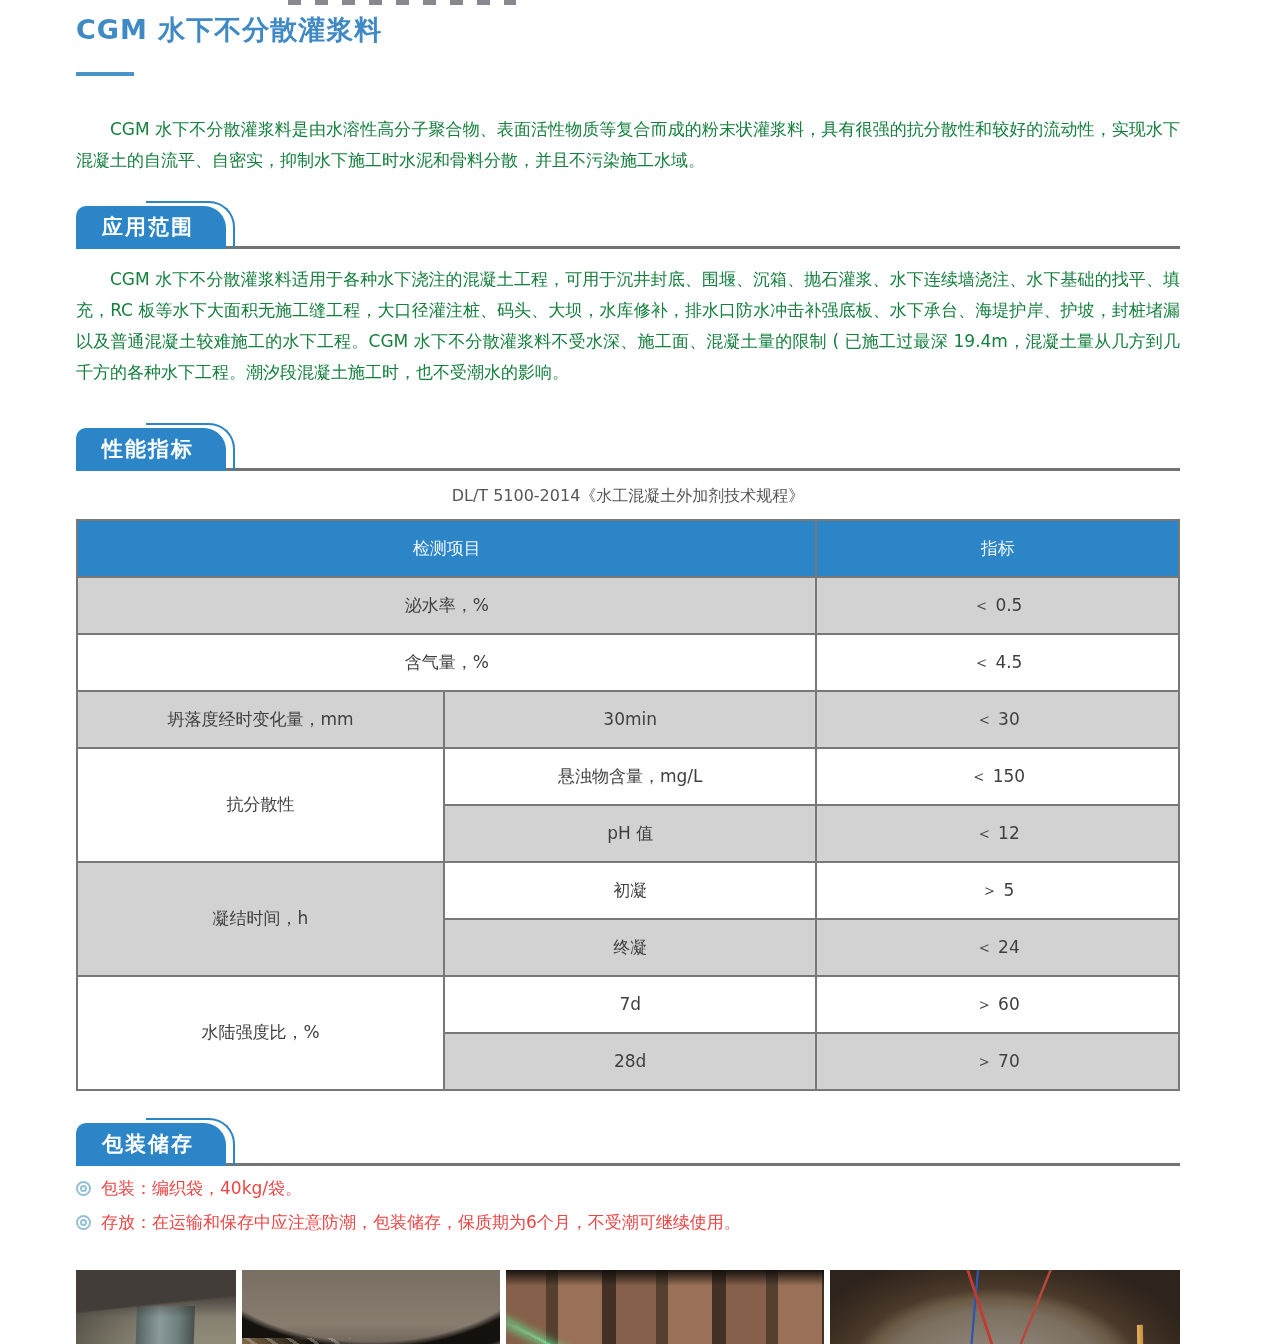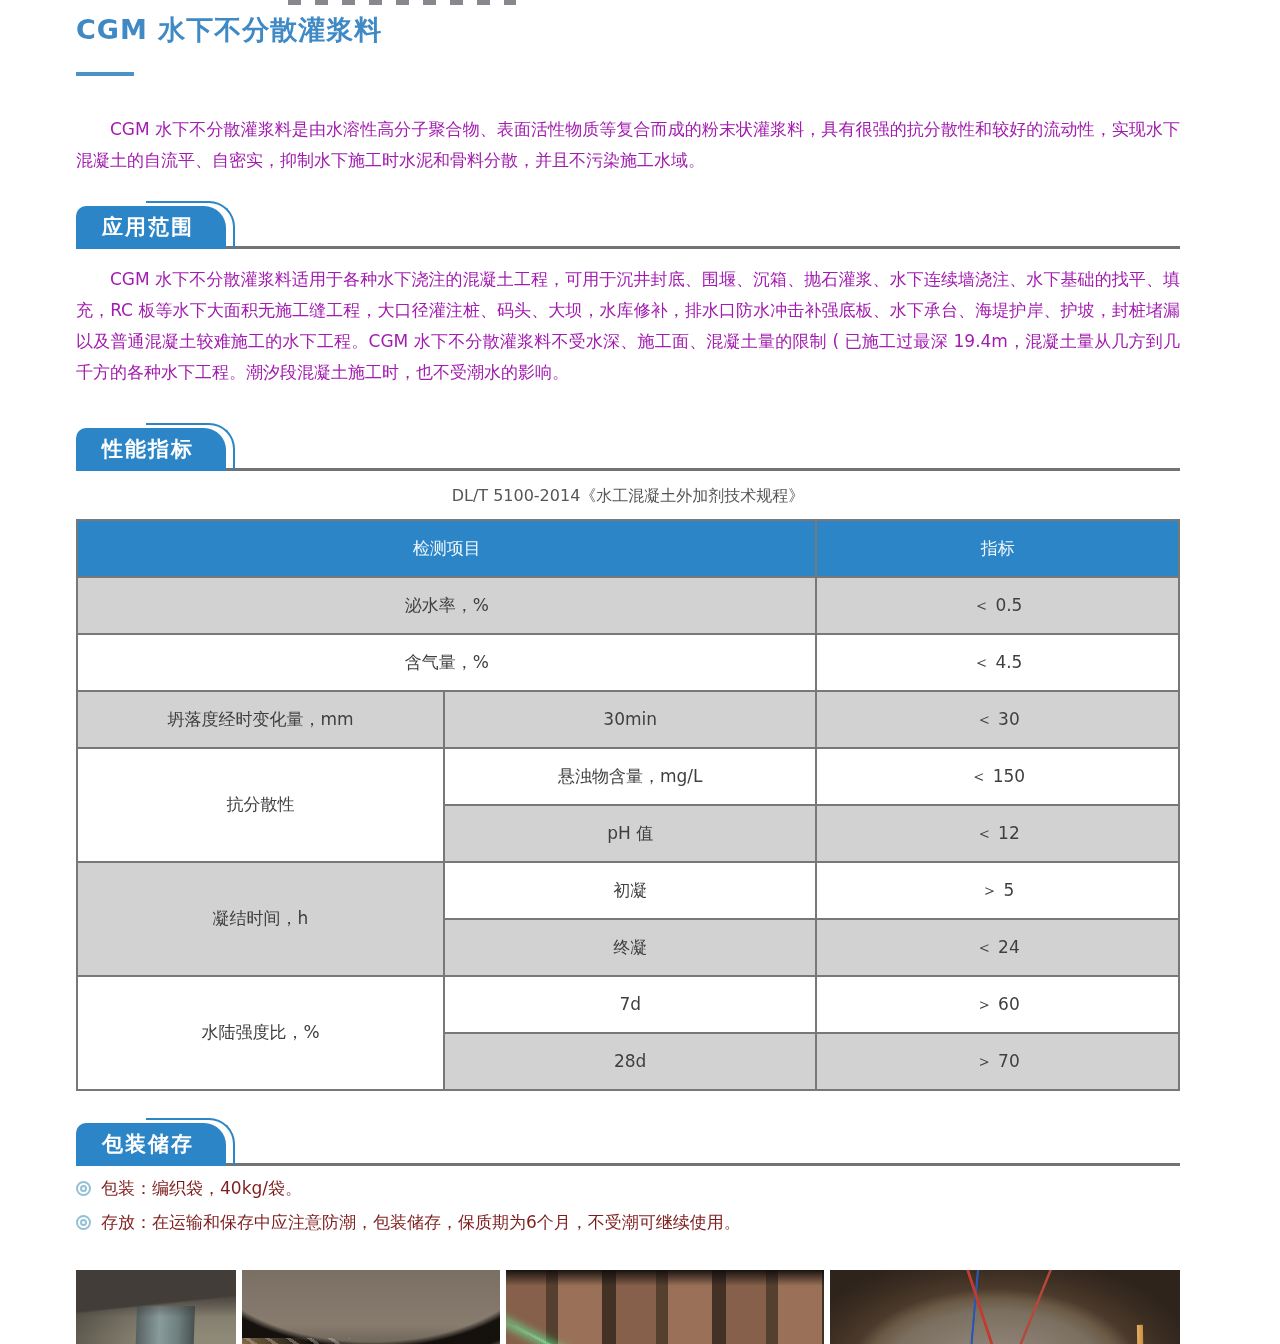--- a/index.html
+++ b/index.html
@@ -19,21 +19,21 @@
   }
 
   
   .page-title {
     padding-top:12px;
     font-size:27px; font-weight:bold; color:#3f89c5; letter-spacing:1px;
   }
   .title-underline { width:58px; height:4px; background:#4a93c8; margin-top:24px; }
 
   .para {
-    font-size:17px; line-height:1.82; color:#a21caf;
+    font-size:17px; line-height:1.82; color:#15803d;
     text-align:justify; text-indent:2em;
   }
   .intro { margin-top:38px; }
 
   
   .sec-head { position:relative; height:43px; border-bottom:3px solid #737373; }
   .sec-tab {
     position:absolute; left:0; bottom:-3px;
     background:#2b85c6; color:#ffffff;
     font-size:21px; font-weight:bold; letter-spacing:2px;
@@ -59,21 +59,21 @@
   table.perf td {
     border:2px solid #787878; height:32px; text-align:center;
     font-size:17px; color:#3f3f3f; padding:16px 4px; background:#ffffff;
   }
   table.perf td.head {
     background:#2b85c6; color:#eef6fd; font-weight:normal; height:34px;
   }
   table.perf td.gray { background:#d2d2d2; }
 
   
-  .bullet-row { display:flex; align-items:center; margin-top:11px; font-size:17px; color:#7f1d1d; }
+  .bullet-row { display:flex; align-items:center; margin-top:11px; font-size:17px; color:#ef4444; }
   .bullet-icon {
     width:15px; height:15px; border:2px solid #93c0d6; border-radius:50%;
     position:relative; flex:none; margin-right:10px;
   }
   .bullet-icon::before {
     content:""; position:absolute; inset:2px;
     border:2px solid #93c0d6; border-radius:50%;
   }
 
   

